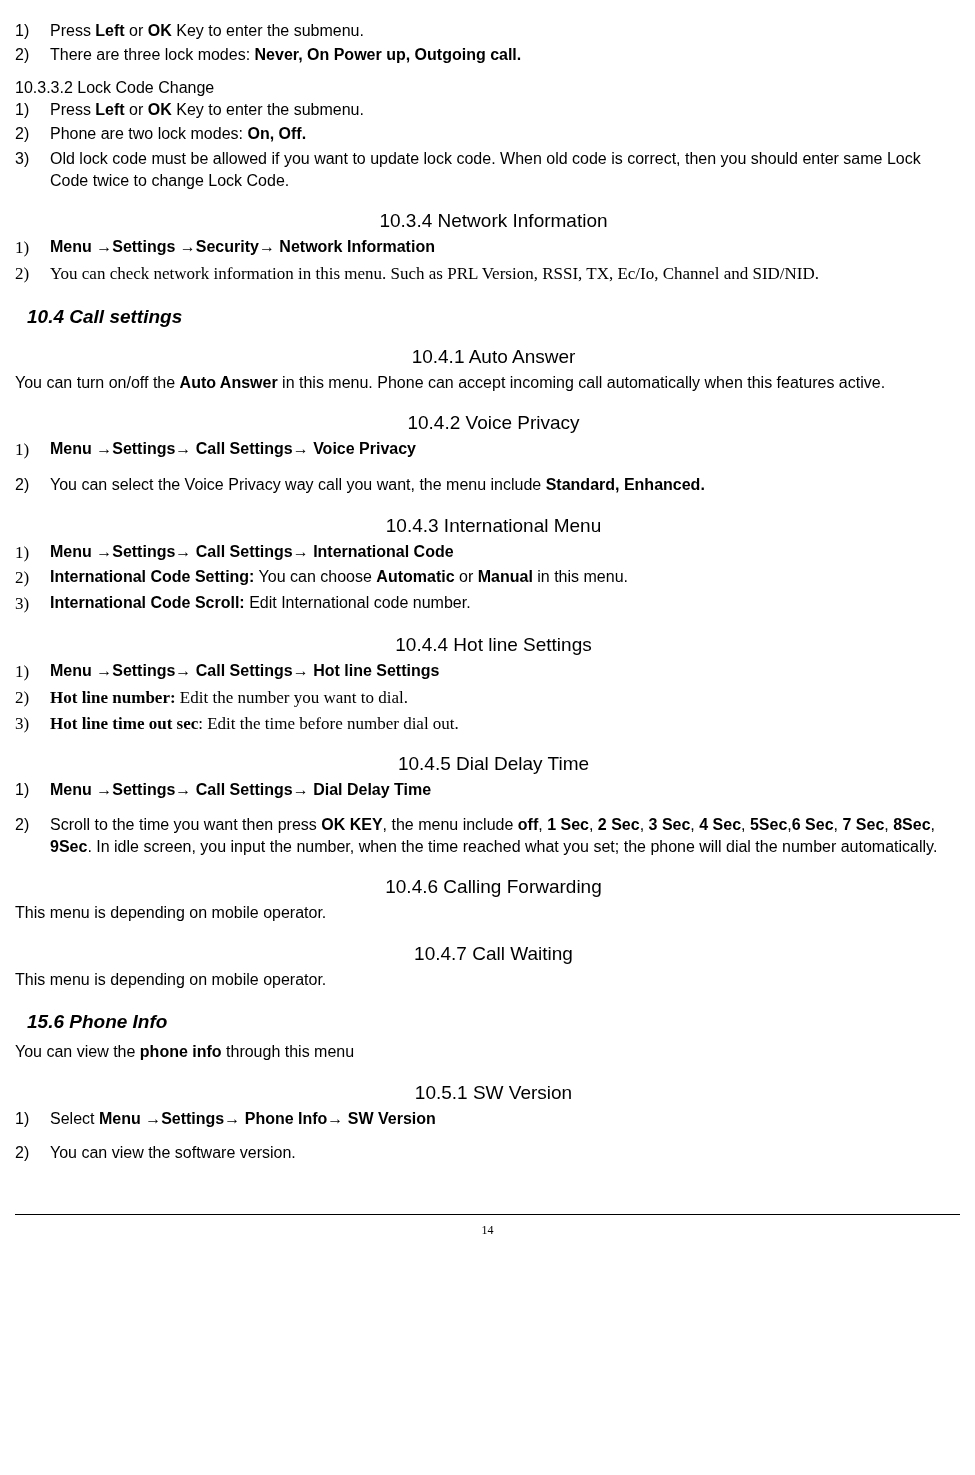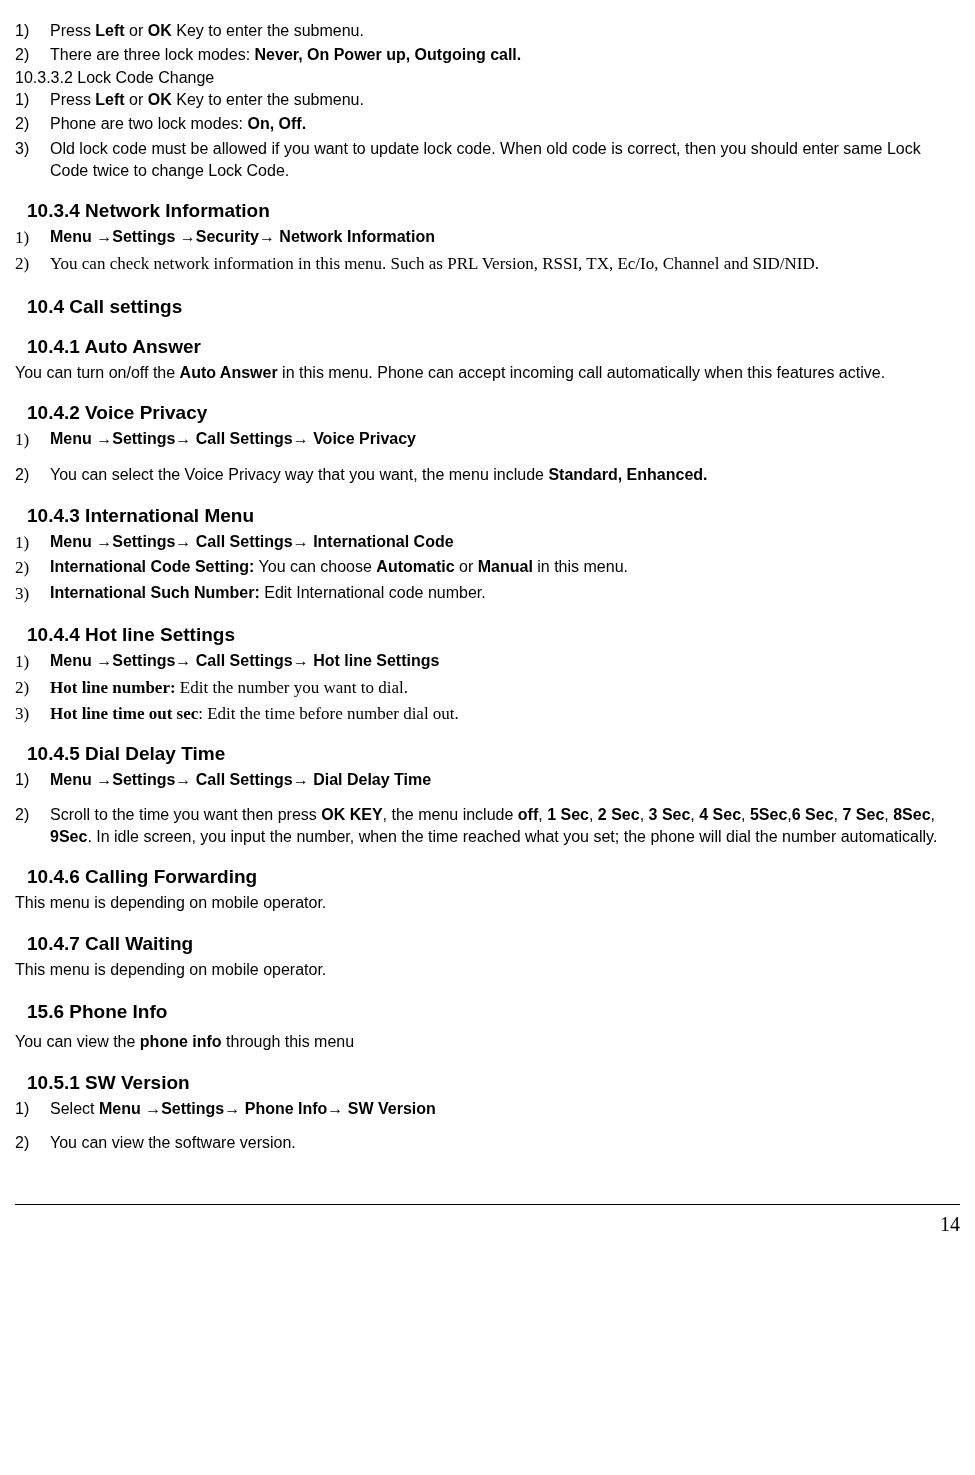--- a/index.html
+++ b/index.html
@@ -19,55 +19,57 @@
     .list-marker {
       min-width: 35px;
     }
     .list-content {
       flex: 1;
       padding-right: 15px;
     }
     h3.section {
       font-size: 19px;
       margin: 18px 0 4px 12px;
-      font-weight: bold;
+      font-weight: normal;
+      text-align: center;
     }
     h3.italic {
+      font-style: italic;
       font-size: 19px;
       margin: 20px 0 8px 12px;
       font-weight: bold;
     }
     .serif {
       font-family: 'Times New Roman', serif;
       font-size: 17px;
     }
     .subheading {
       margin-left: 0;
       margin-bottom: 2px;
-      margin-top: 2px;
+      margin-top: 12px;
     }
     p {
       margin: 2px 0 4px 0;
       line-height: 1.4;
     }
     b {
       font-weight: bold;
     }
     .spacer {
       height: 10px;
     }
     hr {
       margin-top: 50px;
       border: none;
       border-top: 1px solid black;
     }
     .page-num {
-      text-align: right;
+      text-align: center;
       font-family: 'Times New Roman', serif;
-      font-size: 20px;
+      font-size: 12px;
       margin-top: 5px;
     }
   </style>
 </head>
 <body>
 
 <div class="list-item">
   <span class="list-marker">1)</span>
   <span class="list-content"><span>Press </span><b>Left</b><span> or </span><b>OK</b><span> Key to enter the submenu.</span></span>
 </div>
@@ -107,35 +109,35 @@
 <p><span>You can turn on/off the </span><b>Auto Answer</b><span> in this menu. Phone can accept incoming call automatically when this features active.</span></p>
 
 <h3 class="section">10.4.2 Voice Privacy</h3>
 <div class="list-item">
   <span class="list-marker serif">1)</span>
   <span class="list-content"><b>Menu →Settings→ Call Settings→ Voice Privacy</b></span>
 </div>
 <div class="spacer"></div>
 <div class="list-item">
   <span class="list-marker">2)</span>
-  <span class="list-content"><span>You can select the Voice Privacy way that you want, the menu include </span><b>Standard, Enhanced.</b></span>
+  <span class="list-content"><span>You can select the Voice Privacy way call you want, the menu include </span><b>Standard, Enhanced.</b></span>
 </div>
 
 <h3 class="section">10.4.3 International Menu</h3>
 <div class="list-item">
   <span class="list-marker serif">1)</span>
   <span class="list-content"><b>Menu →Settings→ Call Settings→ International Code</b></span>
 </div>
 <div class="list-item">
   <span class="list-marker serif">2)</span>
   <span class="list-content"><b>International Code Setting:</b><span> You can choose </span><b>Automatic</b><span> or </span><b>Manual</b><span> in this menu.</span></span>
 </div>
 <div class="list-item">
   <span class="list-marker serif">3)</span>
-  <span class="list-content"><b>International Such Number:</b><span> Edit International code number.</span></span>
+  <span class="list-content"><b>International Code Scroll:</b><span> Edit International code number.</span></span>
 </div>
 
 <h3 class="section">10.4.4 Hot line Settings</h3>
 <div class="list-item">
   <span class="list-marker serif">1)</span>
   <span class="list-content"><b>Menu →Settings→ Call Settings→ Hot line Settings</b></span>
 </div>
 <div class="list-item serif">
   <span class="list-marker">2)</span>
   <span class="list-content"><b>Hot line number:</b><span> Edit the number you want to dial.</span></span>

